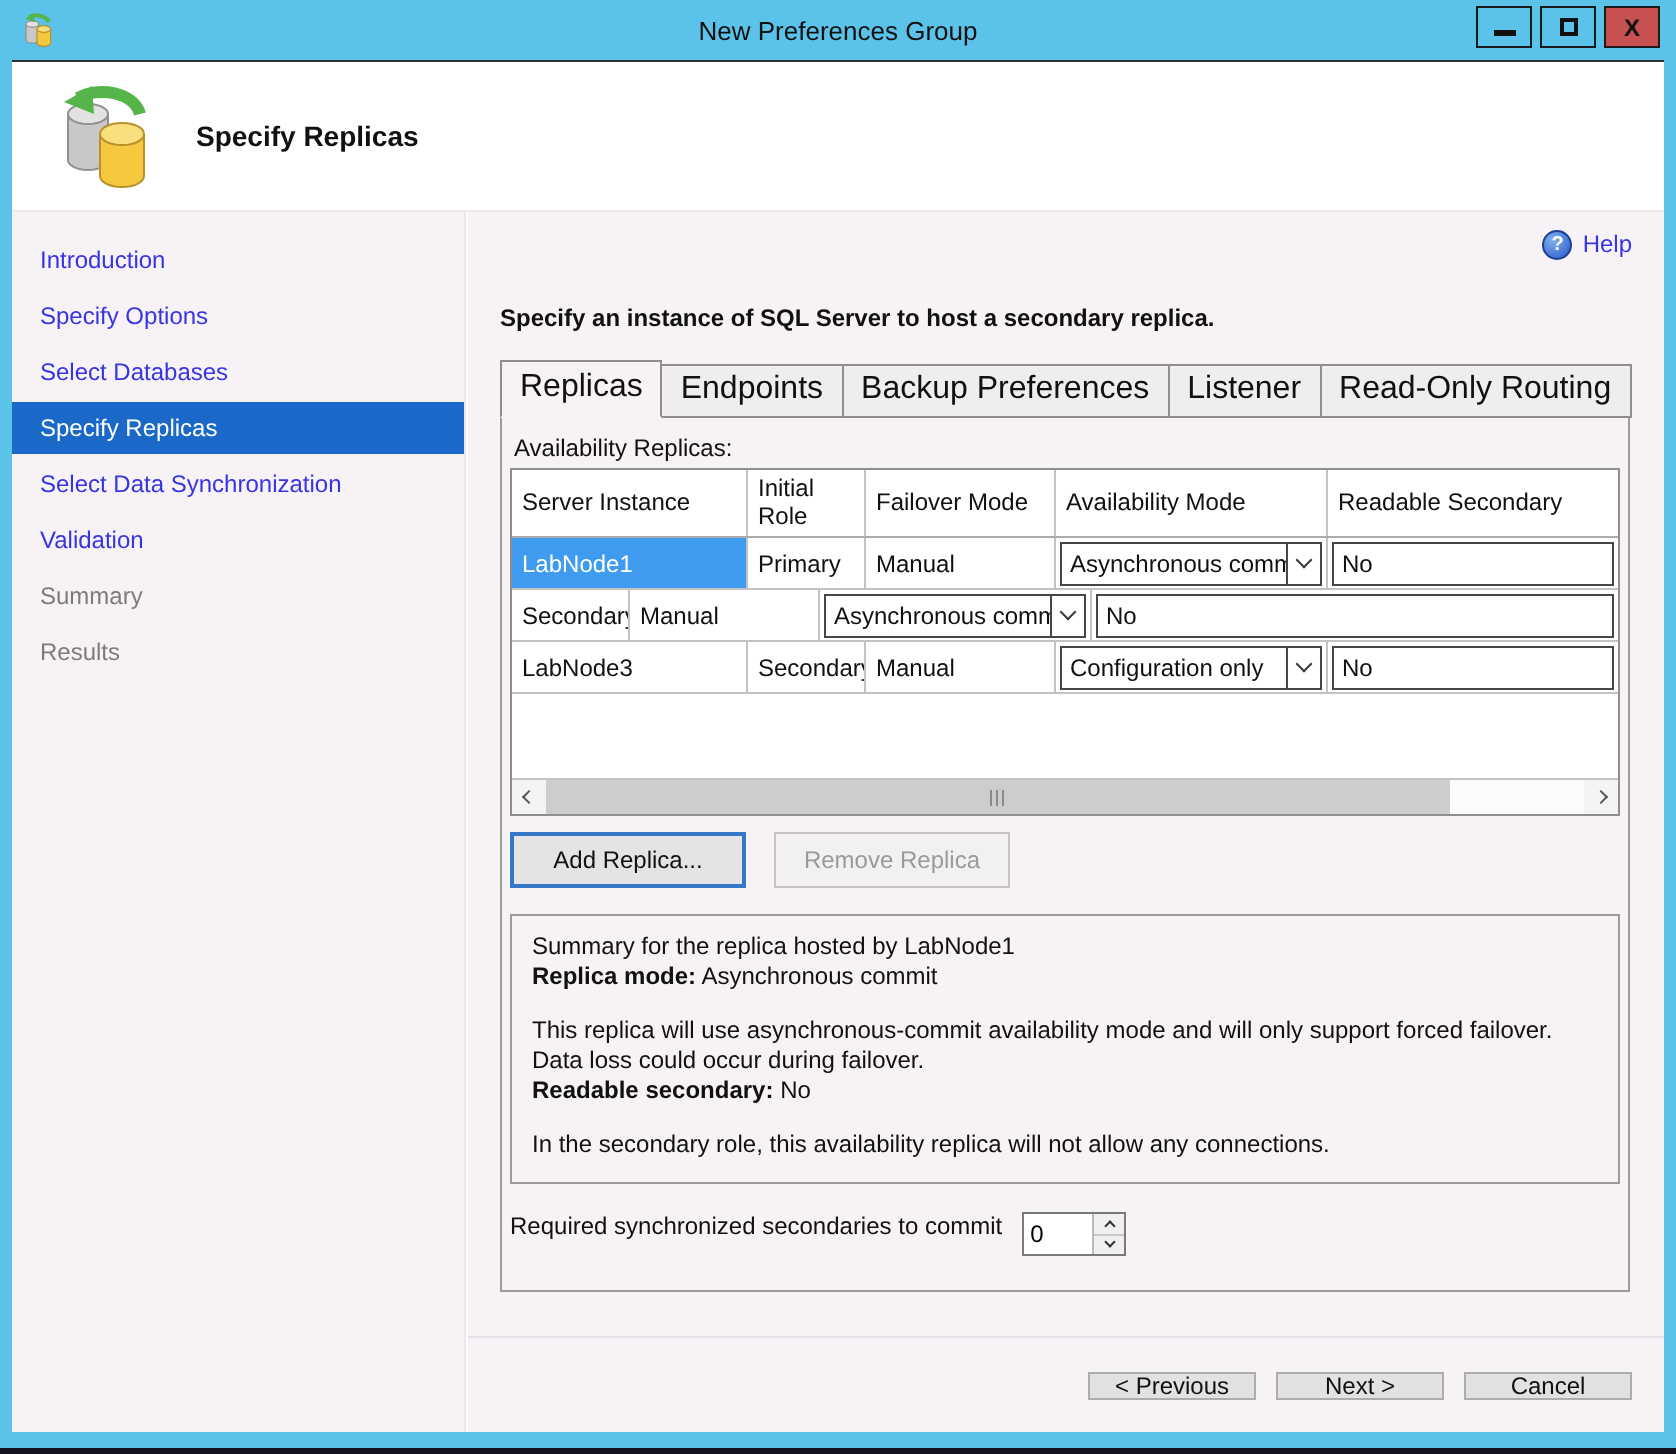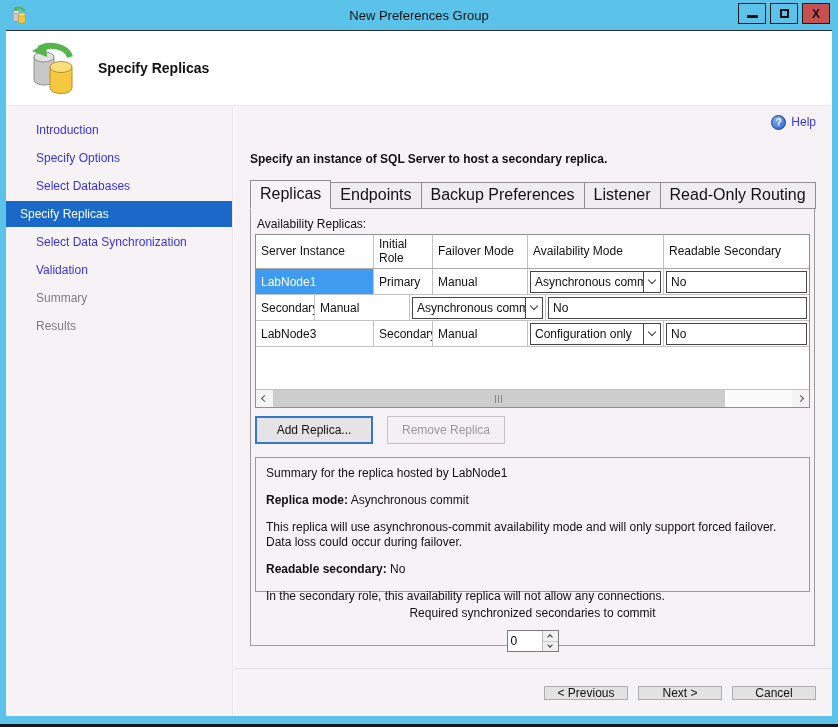--- a/index.html
+++ b/index.html
@@ -22,21 +22,21 @@
 
   
   .hdr{height:75px;background:#fff;display:flex;align-items:center;border-bottom:1px solid #ECE8EC;}
   .hdr .bigicon{margin-left:18px;width:56px;height:56px;}
   .hdr .htitle{margin-left:18px;font-size:14px;font-weight:bold;color:#111;}
 
   .lower{flex:1;display:flex;min-height:0;}
 
   
   .sidebar{width:227px;background:#F7F2F6;padding-top:10px;border-right:1px solid #EAE5EA;}
-  .nav{height:28px;display:flex;align-items:center;padding-left:14px;font-size:12px;cursor:default;margin-left:16px;}
+  .nav{height:28px;display:flex;align-items:center;padding-left:14px;font-size:12px;cursor:default;}
   .nav.link{color:#3734E3;}
   .nav.selected{background:#1A68C7;color:#fff;height:26px;margin:1px 0;}
   .nav.disabled{color:#7C7C7C;}
 
   
   .rightcol{flex:1;display:flex;flex-direction:column;min-width:0;border-left:1px solid #fff;}
   .content{flex:1;padding:6px 16px 0 16px;position:relative;}
   .help-row{display:flex;justify-content:flex-end;align-items:center;height:20px;}
   .help-link{display:flex;align-items:center;gap:5px;cursor:pointer;}
   .help-ico{width:15px;height:15px;border-radius:50%;background:radial-gradient(circle at 35% 30%,#7fb2f0,#2857c8);color:#fff;
@@ -85,26 +85,26 @@
 
   
   .gbtns{display:flex;gap:14px;margin-top:8px;}
   .btn{font-size:12px;color:#111;background:#E2E2E2;border:1px solid #ADADAD;height:28px;display:flex;align-items:center;justify-content:center;cursor:pointer;}
   .btn.addrep{width:118px;border:2px solid #3478C8;background:#E5E3E5;}
   .btn.remrep{width:118px;color:#9A9A9A;background:#F3F0F3;border:1px solid #C6C2C6;cursor:default;}
 
   
   .sumbox{margin-top:13px;border:1px solid #9B9B9B;background:#F7F2F6;padding:8px 10px;height:135px;font-size:12px;color:#111;line-height:1.25;}
   .sumtitle{font-weight:normal;}
-  .sumline{margin-top:12px;}
+  .sumline{}
   .sumbold{font-weight:bold;}
   .sumdesc{margin-top:12px;}
 
   
-  .quorum{display:flex;align-items:center;margin-top:14px;gap:10px;flex-direction:column;}
+  .quorum{display:flex;align-items:flex-start;margin-top:14px;gap:10px;}
   .quorum-label{font-size:12px;color:#111;}
   .spin{display:flex;border:1px solid #7A7A7A;background:#fff;width:52px;height:22px;}
   .spin input{width:34px;border:none;outline:none;font-size:12px;padding:0 3px;background:#fff;}
   .spinbtns{width:16px;display:flex;flex-direction:column;border-left:1px solid #B9B9B9;}
   .spinbtn{flex:1;background:#F0F0F0;display:flex;align-items:center;justify-content:center;cursor:pointer;}
   .spinbtn.up{border-bottom:1px solid #C9C9C9;}
   .chev-u{width:4px;height:4px;border-left:1px solid #333;border-top:1px solid #333;transform:rotate(45deg);margin-top:2px;}
   .chev-dd{width:4px;height:4px;border-right:1px solid #333;border-bottom:1px solid #333;transform:rotate(45deg);margin-bottom:2px;}
 
   

